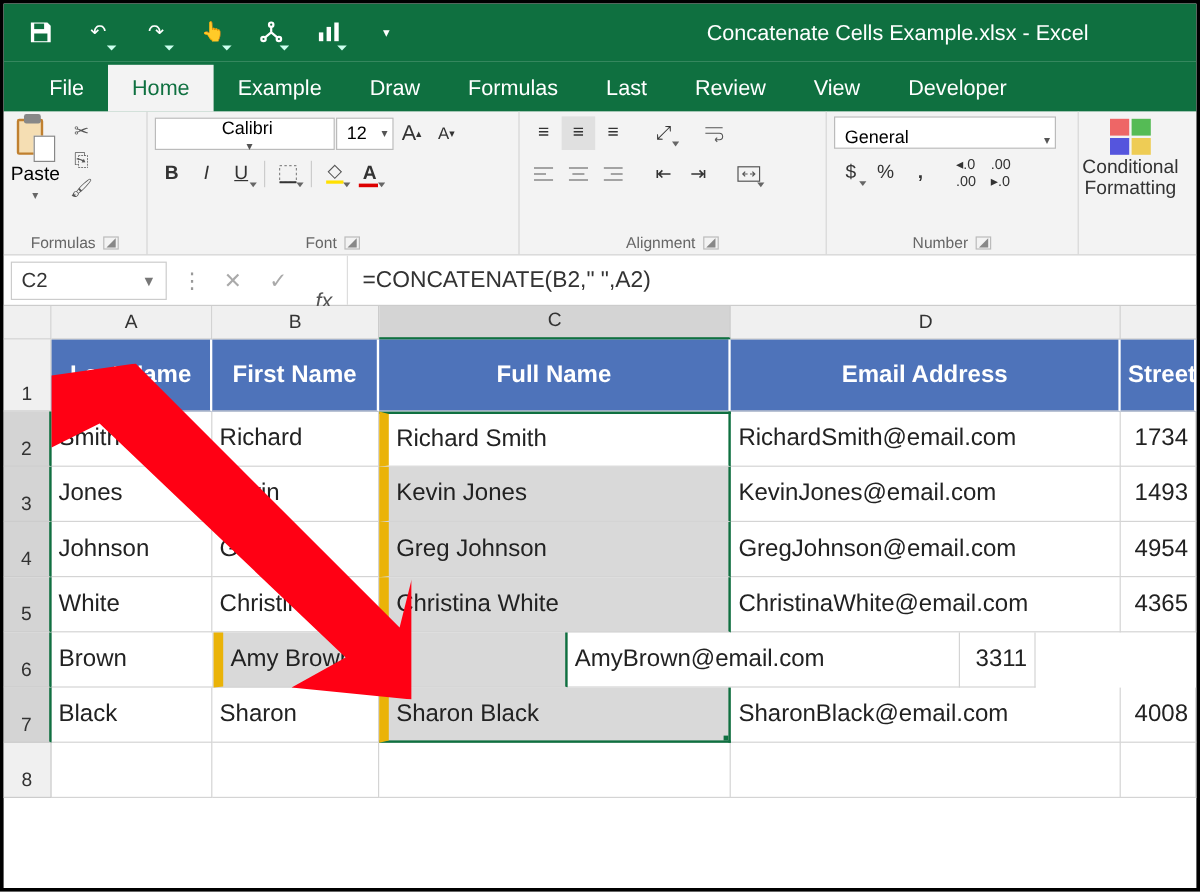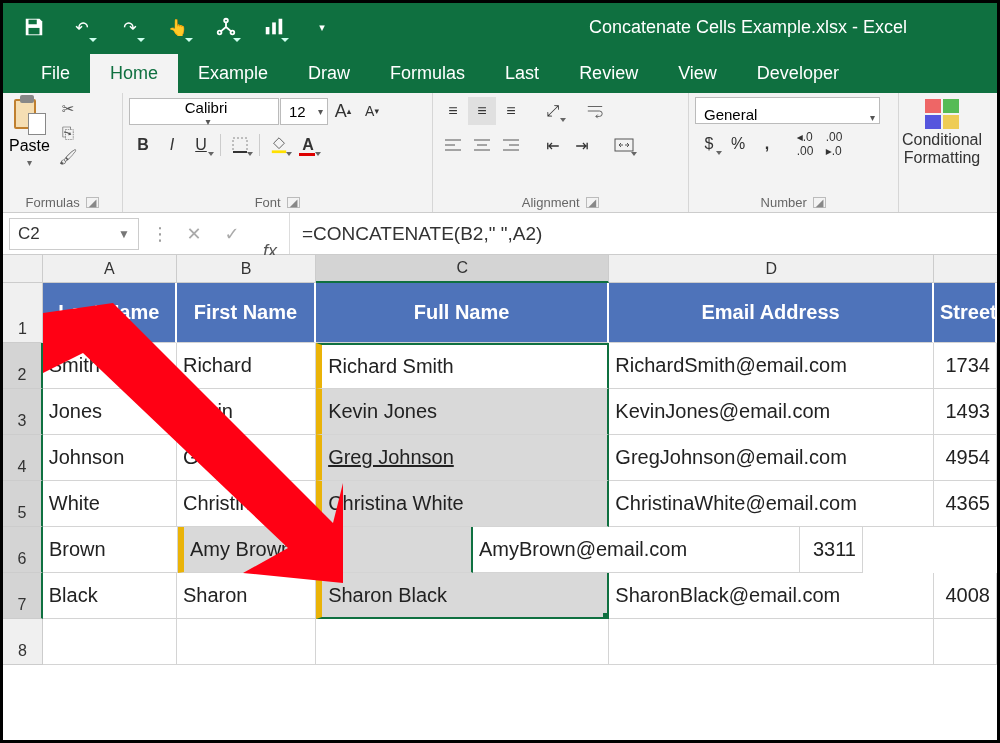--- a/index.html
+++ b/index.html
@@ -56,21 +56,21 @@
 
   .grow { display: flex; }
   .rh { width: 40px; border-right: 1px solid #ccc; border-bottom: 1px solid #ccc; background: #f0f0f0; display: flex; align-items:flex-end; justify-content: center; font-size: 16px; color: #333; padding-bottom: 4px; }
   .rh.sel { background: #d4d4d4; border-right: 2px solid #0f7040; }
   .cell { border-right: 1px solid #d4d4d4; border-bottom: 1px solid #d4d4d4; padding: 8px 6px; font-size: 20px; color: #222; overflow: hidden; white-space: nowrap; display:flex; align-items:center;}
   .cell.right { justify-content: flex-end; }
   .hdr-row .cell { background: #4e73ba; color: #fff; font-weight: 600; justify-content: center; height: 60px; font-size: 20px; border-right: 2px solid #fff; }
   .data-row .cell { height: 46px; }
   .sel-col { background: #d9d9d9; }
   .sel-border-top { border-top: 2px solid #0f7040; }
-  .sel-border-left { border-left: 6px solid #eab308; }
+  .sel-border-left { border-left: 8px solid #eab308; }
   .sel-border-right { border-right: 2px solid #0f7040 !important; }
   .sel-border-bottom { border-bottom: 2px solid #0f7040 !important; }
   .active-cell { background: #fff !important; }
 
   
   .red-arrow { position: absolute; left: 30px; top: 300px; pointer-events: none; }
 
   .paste-icon { width:34px; height:38px; position:relative; }
   .paste-icon .board{position:absolute;left:2px;top:2px;width:22px;height:30px;border:2px solid #c08030;background:#f5deb3;border-radius:2px;}
   .paste-icon .clip{position:absolute;left:8px;top:-2px;width:14px;height:8px;background:#888;border-radius:2px;}
@@ -339,21 +339,21 @@
         <div class="cell cA">Jones</div>
         <div class="cell cB">Kevin</div>
         <div class="cell cC sel-col sel-border-left sel-border-right" style="position:relative;">Kevin Jones</div>
         <div class="cell cD">KevinJones@email.com</div>
         <div class="cell cE right">1493</div>
       </div>
       <div class="grow data-row">
         <div class="rh sel" style="height:46px;">4</div>
         <div class="cell cA">Johnson</div>
         <div class="cell cB">Greg</div>
-        <div class="cell cC sel-col sel-border-left sel-border-right" style="position:relative;text-decoration:underline;">Greg Johnson</div>
+        <div class="cell cC sel-col sel-border-left sel-border-right" style="position:relative;">Greg Johnson</div>
         <div class="cell cD">GregJohnson@email.com</div>
         <div class="cell cE right">4954</div>
       </div>
       <div class="grow data-row">
         <div class="rh sel" style="height:46px;">5</div>
         <div class="cell cA">White</div>
         <div class="cell cB">Christina</div>
         <div class="cell cC sel-col sel-border-left sel-border-right" style="position:relative;">Christina White</div>
         <div class="cell cD">ChristinaWhite@email.com</div>
         <div class="cell cE right">4365</div>

